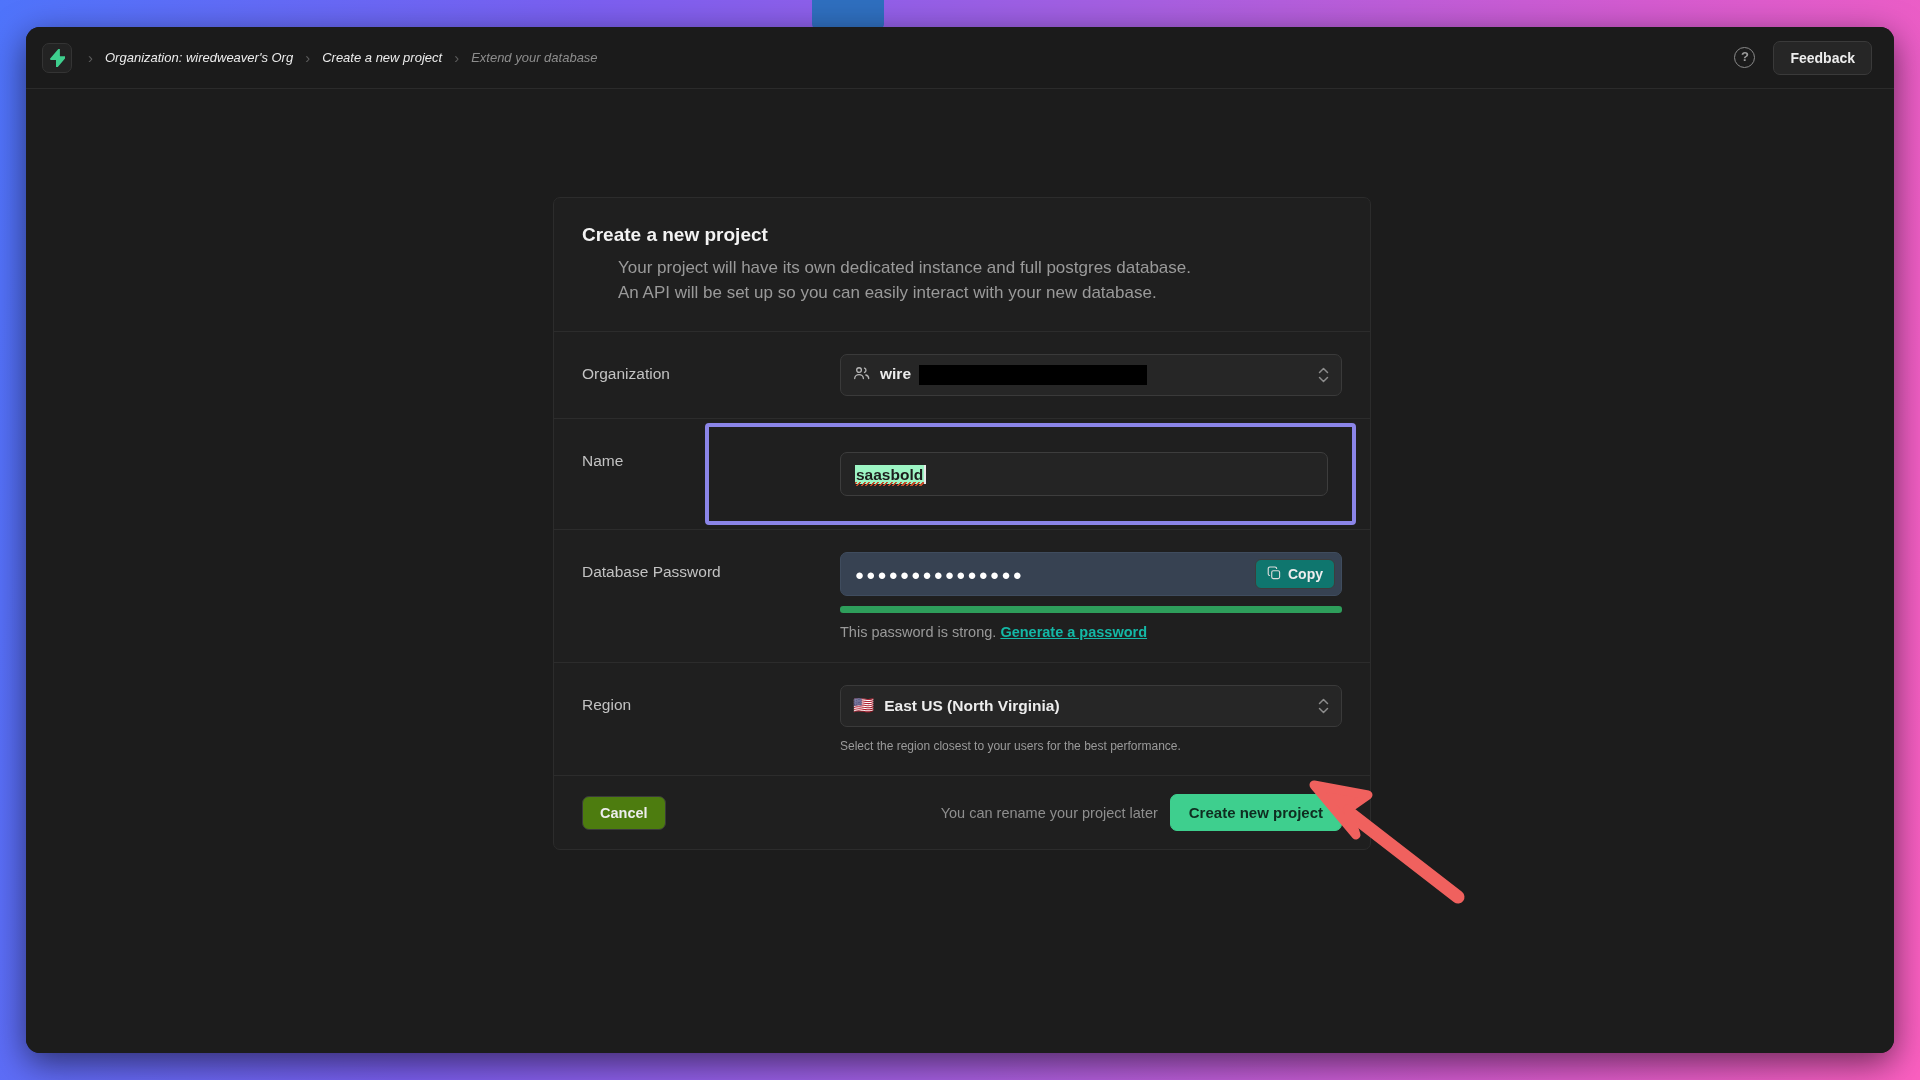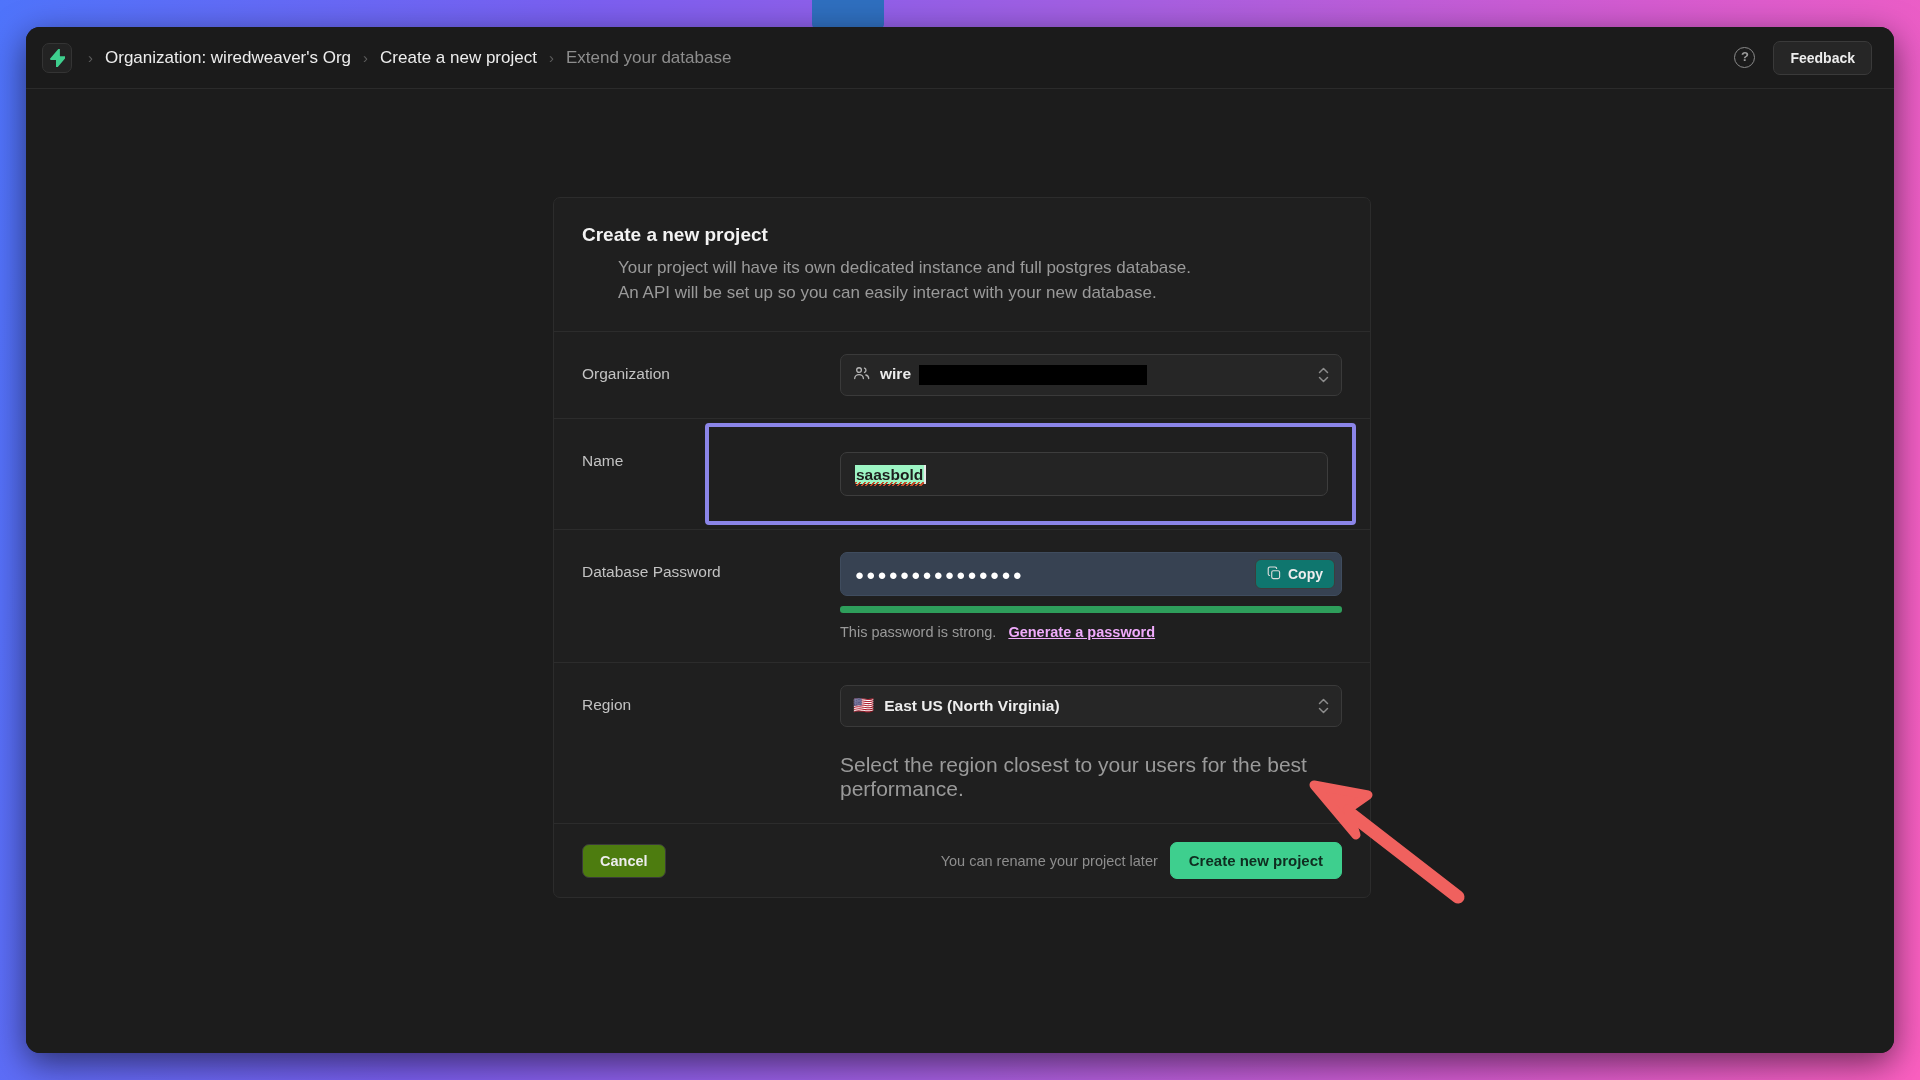--- a/index.html
+++ b/index.html
@@ -70,23 +70,24 @@
   }
 
   .crumb-sep {
     color: #5d5d5d;
     font-size: 15px;
     padding: 0 12px;
     user-select: none;
   }
 
   .crumb {
-    font-size: 17px;
+    font-size: 13px;
     color: #ededed;
     white-space: nowrap;
+    font-style: italic;
   }
   .crumb.dim { color: #8d8d8d; }
 
   .header-right {
     margin-left: auto;
     display: flex;
     align-items: center;
     gap: 18px;
   }
 
@@ -298,29 +299,28 @@
     margin-top: 10px;
     width: 100%;
   }
 
   .hint {
     margin-top: 11px;
     font-size: 14.5px;
     color: #9a9a9a;
   }
   .hint a {
-    color: #f0abfc;
+    color: #14b8a6;
     text-decoration: underline;
     font-weight: 600;
-    margin-left: 8px;
   }
 
   .region-hint {
-    margin-top: 26px;
-    font-size: 21px;
+    margin-top: 12px;
+    font-size: 12px;
     color: #9a9a9a;
   }
 
   
   .card-foot {
     display: flex;
     align-items: center;
     padding: 18px 28px;
   }
   .cancel-btn {

